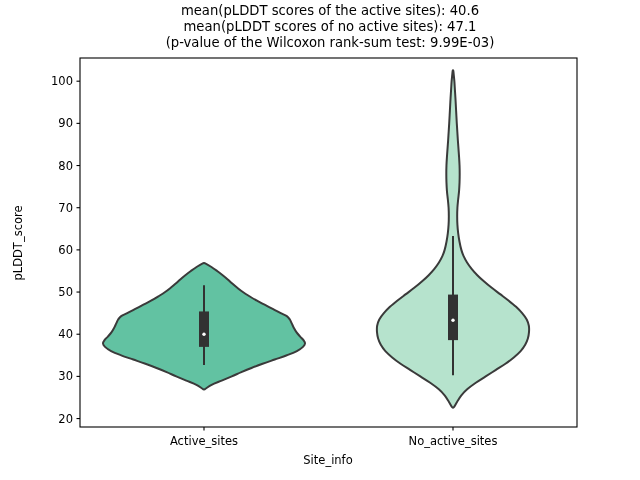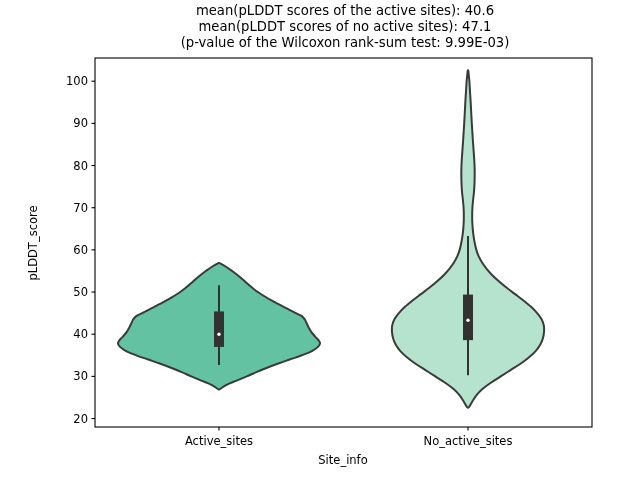--- a/index.html
+++ b/index.html
@@ -11,21 +11,20 @@
     width: 640px;
     height: 480px;
     font-family: "DejaVu Sans", sans-serif;
     overflow: hidden;
   }
   #figure {
     position: relative;
     width: 552px;
     height: 480px;
     background: #ffffff;
-    margin-left: 15px;
   }
   #plot-svg {
     position: absolute;
     left: 0;
     top: 0;
     width: 640px;
     height: 480px;
     display: block;
   }
   .title-text {

